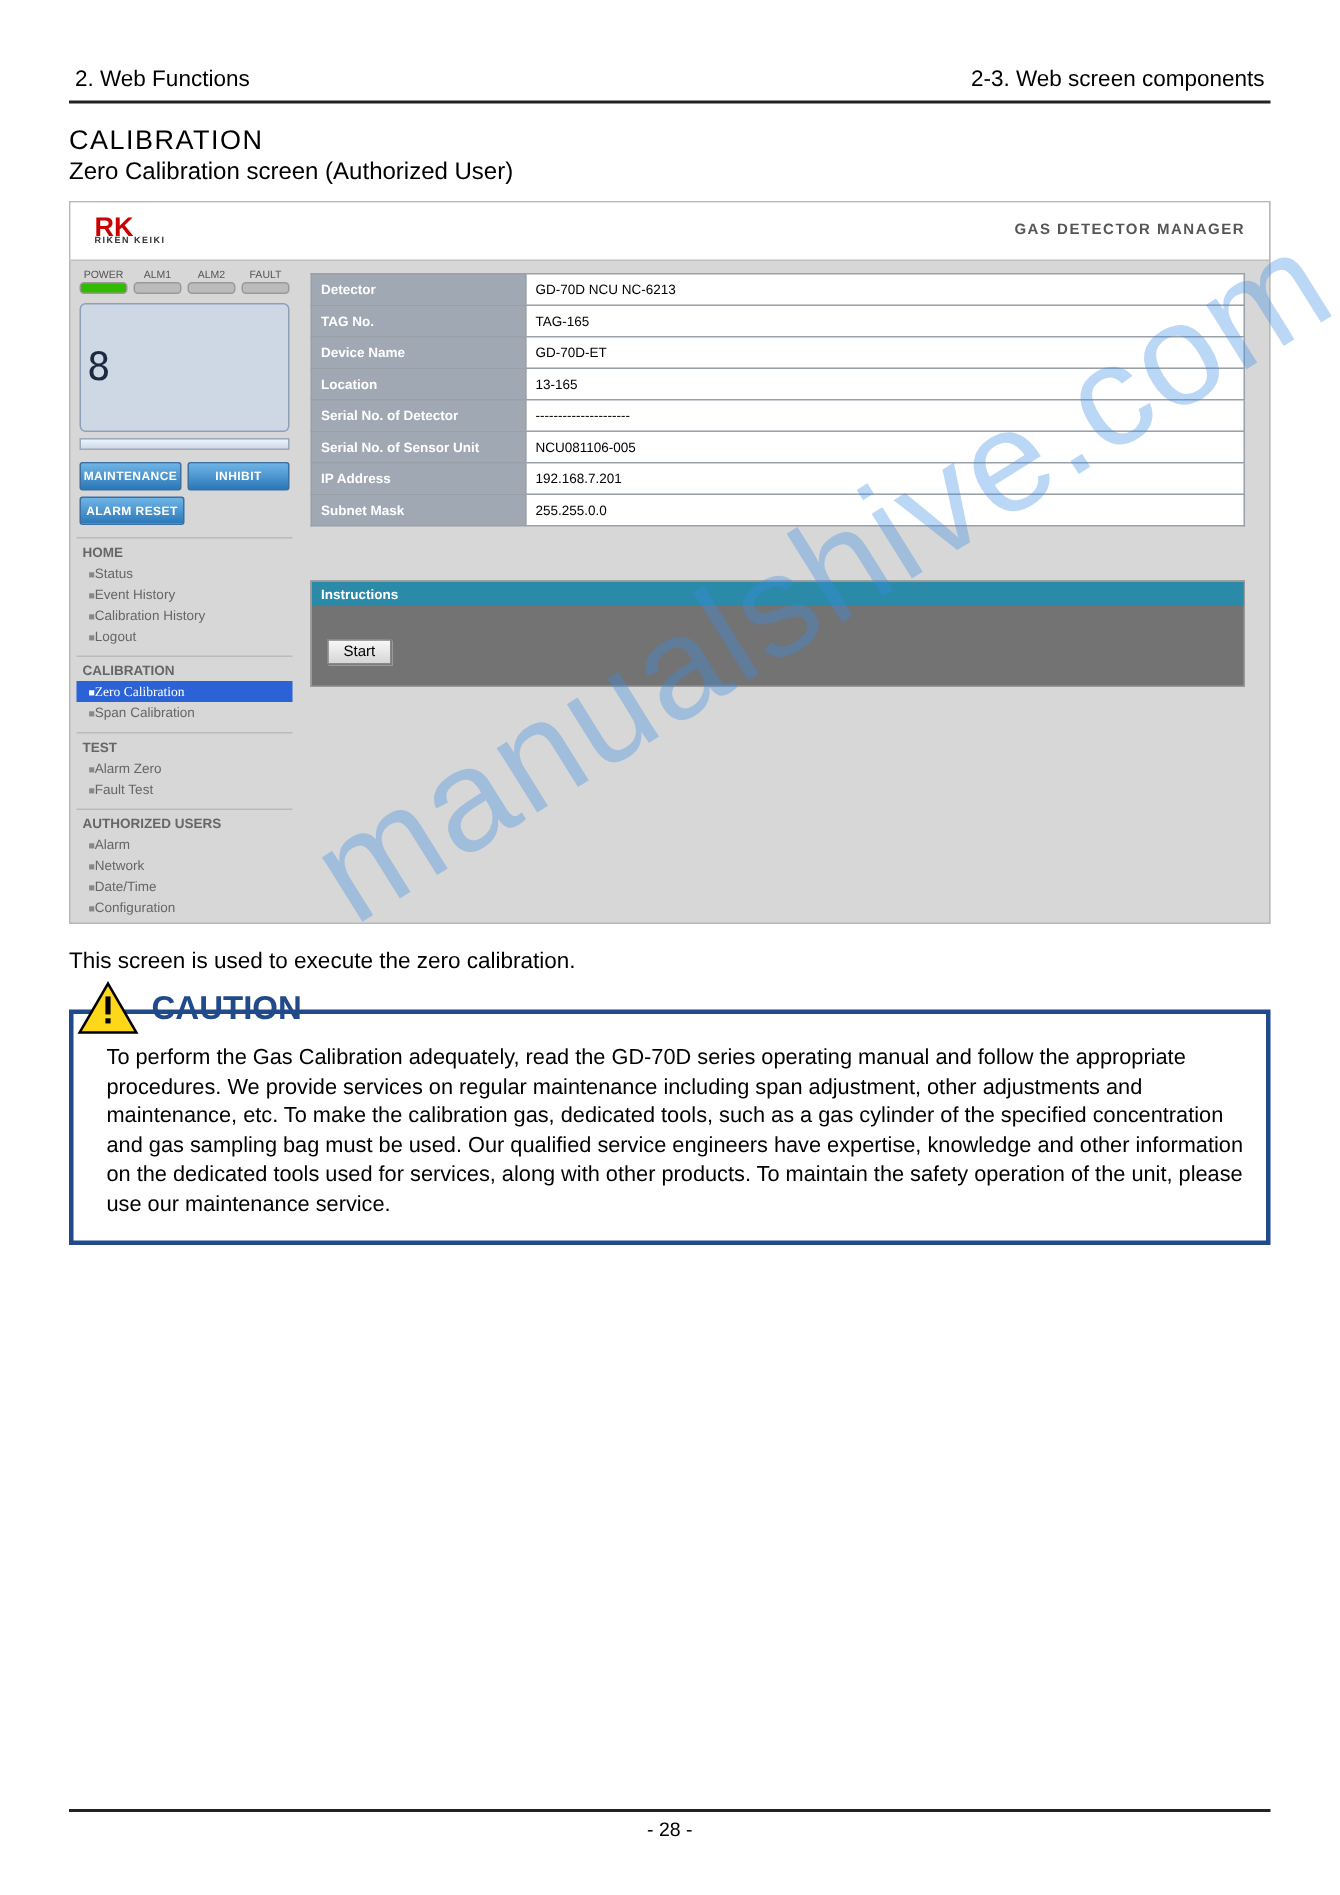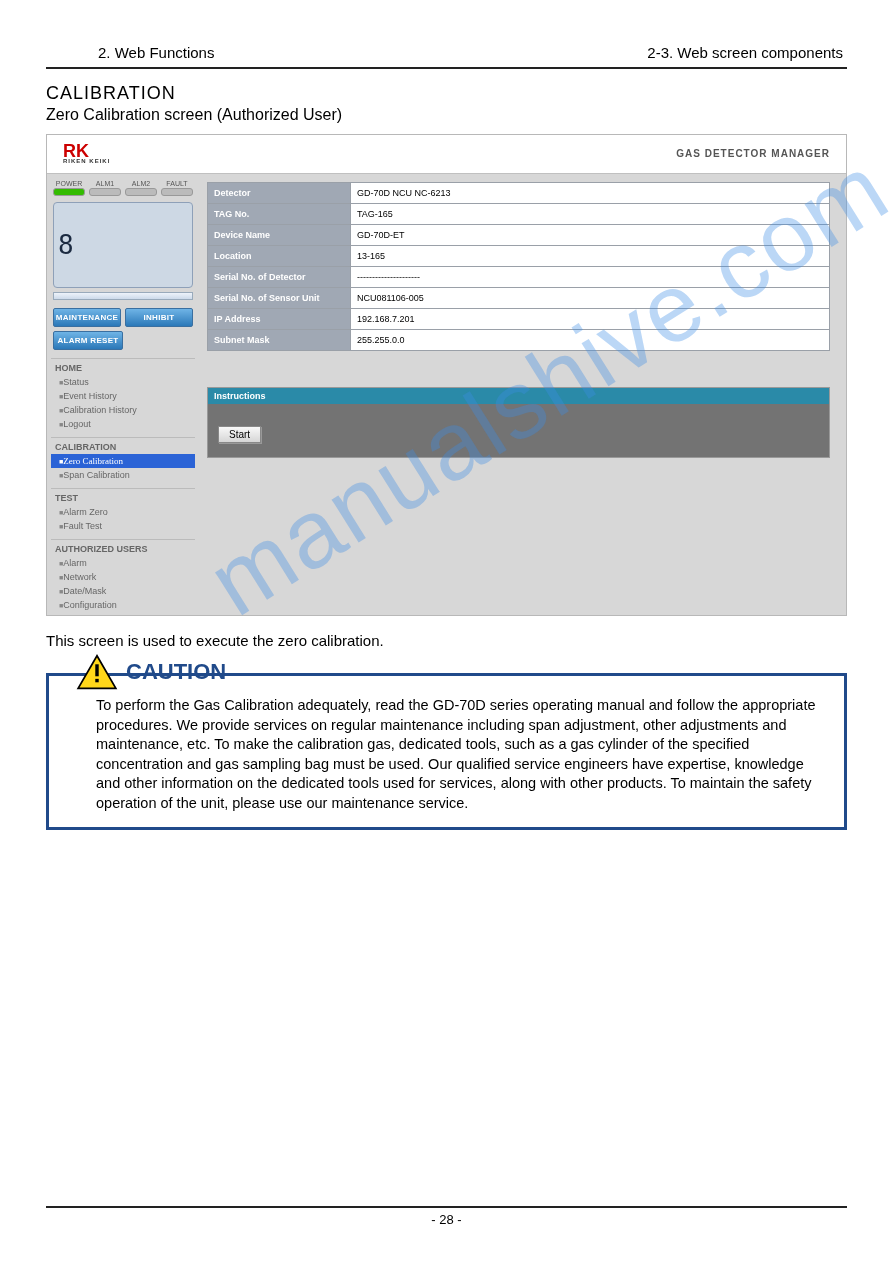--- a/index.html
+++ b/index.html
@@ -1,17 +1,17 @@
 <!DOCTYPE html>
 <html><head>
 <meta charset="utf-8">
 <style>
   body { margin:0; font-family: Arial, sans-serif; font-size:12px; color:#000; background:#fff; }
   .page { width:893px; height:1263px; margin:0 auto; position:relative; box-sizing:border-box; padding:44px 46px 40px 46px; }
-  .hdr { display:flex; justify-content:space-between; font-size:15px; padding:0 4px 2px 4px;margin-left:48px; }
+  .hdr { display:flex; justify-content:space-between; font-size:15px; padding:0 4px 2px 4px; }
   .hr  { border:0; border-top:2px solid #222; margin:4px 0 14px 0; }
   .title1 { font-size:18px; letter-spacing:1px; }
   .title2 { font-size:16px; margin-top:2px; }
   .shot { margin-top:10px; height:480px; background:#d7d7d7; border:1px solid #b8b8b8; position:relative; }
   .shot-hdr { display:flex; justify-content:space-between; align-items:center; padding:8px 16px; background:#fff; border-bottom:1px solid #c0c0c0; }
   .logo { color:#c00; font-weight:bold; font-size:18px; line-height:0.9; }
   .logo small { display:block; font-size:6px; color:#333; letter-spacing:1px; }
   .gdm { font-size:10px; letter-spacing:1px; color:#555; font-weight:600; }
   .shot-body { display:flex; }
   .side { width:144px; padding:4px; font-size:9px; color:#555; }
@@ -35,21 +35,21 @@
   .main { flex:1; padding:8px 16px 8px 8px; }
   .kv { width:100%; border-collapse:collapse; font-size:9px; }
   .kv td { border:1px solid #9aa0a8; padding:2px 6px; height:16px; background:#fff; }
   .kv td.k { width:130px; background:#a0a8b4; color:#fff; font-weight:bold; }
   .instr { margin-top:36px; border:1px solid #999; background:#737373; }
   .instr-h { background:#2a8aa8; color:#fff; font-weight:bold; font-size:9px; padding:3px 6px; }
   .instr-b { padding:8px 10px 14px 10px; font-size:9px; text-align:left; }
   .startwrap { text-align:left; margin-top:14px; }
   .startbtn { display:inline-block; font-size:10px; padding:2px 10px; border:1px solid #888; background:linear-gradient(#f8f8f8,#d6d6d6); box-shadow:1px 1px 0 #999; }
   .desc { font-size:15px; margin-top:16px; }
-  .caution { margin-top:24px; border:3px solid #204a8a; border-radius:0; padding:0 14px 14px 27px; position:relative;}
+  .caution { margin-top:24px; border:3px solid #204a8a; border-radius:0; padding:0 14px 14px 2px; position:relative;}
   .caution-head { display:flex; align-items:center; gap:8px; margin-top:-22px;}
   .tri { width:42px; height:36px; }
   .caution-title { color:#204a8a; font-size:22px; font-weight:bold; }
   .caution-body { font-size:14.5px; line-height:1.35; margin-top:6px; padding-left:20px; }
   .wm { position:absolute; left:160px; top:330px; font-size:96px; color:rgba(60,140,230,0.35); transform:rotate(-32deg); font-weight:500; pointer-events:none; letter-spacing:2px; }
   .footer { position:absolute; bottom:36px; left:46px; right:46px; text-align:center; font-size:13px; }
   .footer hr { border:0; border-top:2px solid #222; margin-bottom:4px; }
 </style>
 </head>
 <body>
@@ -106,21 +106,21 @@
         </div>
         <div class="navgrp">
           <div class="navhdr">TEST</div>
           <div class="navitem">Alarm Zero</div>
           <div class="navitem">Fault Test</div>
         </div>
         <div class="navgrp">
           <div class="navhdr">AUTHORIZED USERS</div>
           <div class="navitem">Alarm</div>
           <div class="navitem">Network</div>
-          <div class="navitem">Date/Mask</div>
+          <div class="navitem">Date/Time</div>
           <div class="navitem">Configuration</div>
         </div>
       </div>
 
       <div class="main">
         <table class="kv">
           <tbody>
               <tr>
                 <td class="k">Detector</td>
                 <td>GD-70D NCU NC-6213</td>

